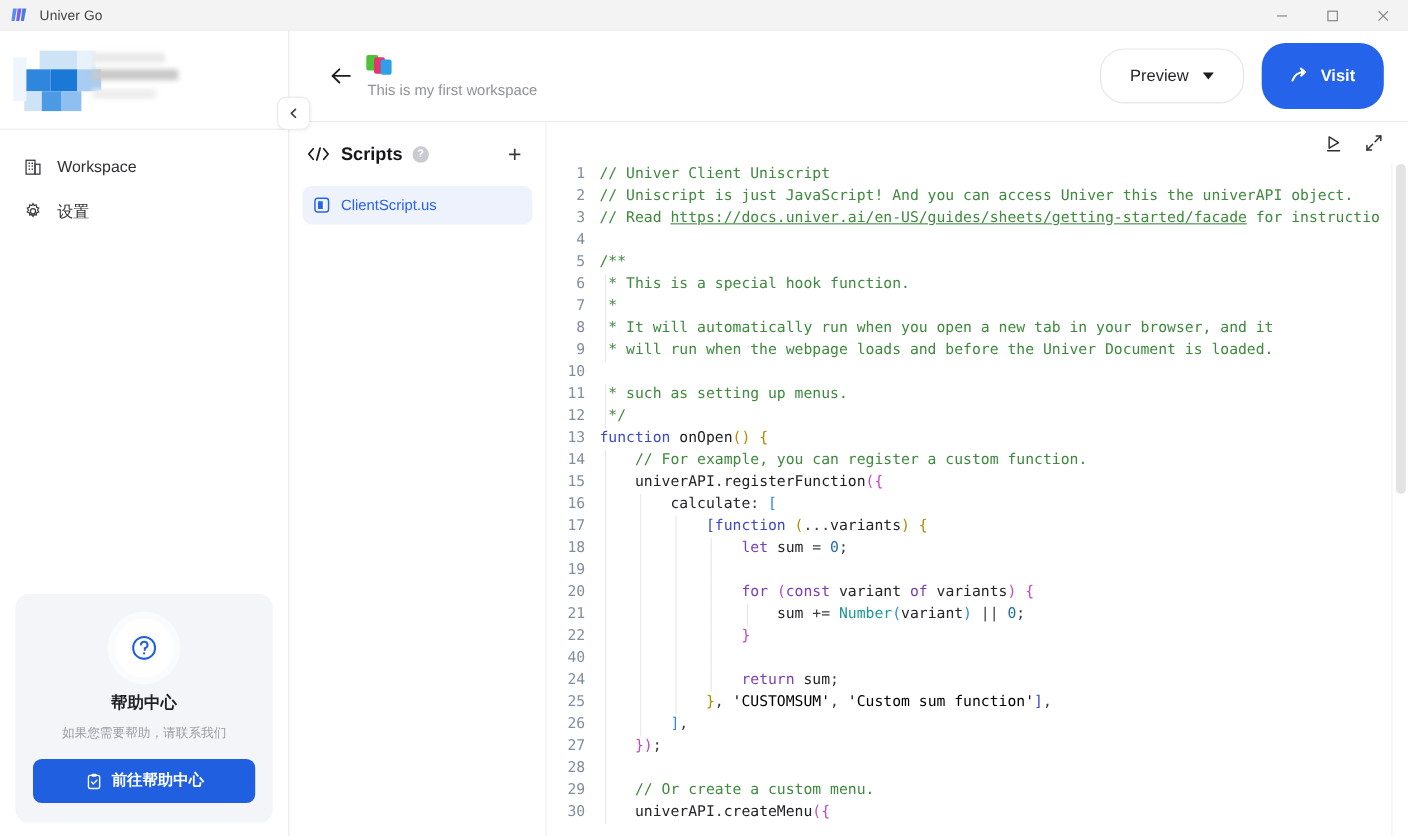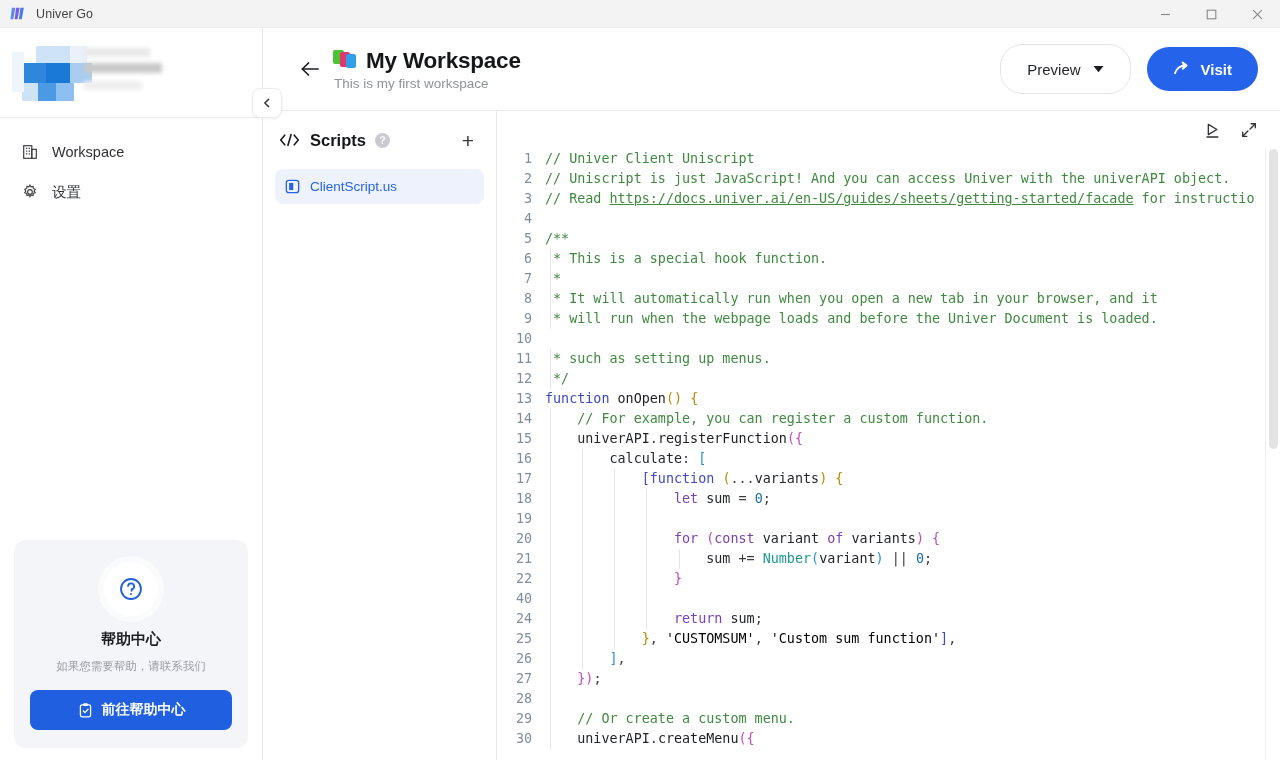--- a/index.html
+++ b/index.html
@@ -156,21 +156,21 @@
     height: 50px; padding: 0 26px;
     border-radius: 22px;
     border: 1px solid #e4e5e9;
     background: #fff;
     display: flex; align-items: center; gap: 12px;
     font-size: 15px; color: #26272b;
     cursor: pointer;
     font-family: "Liberation Sans", sans-serif;
   }
   .btn-visit {
-    height: 44px; padding: 0 26px;
+    height: 60px; padding: 0 26px;
     border-radius: 22px;
     border: none;
     background: #2563eb;
     color: #fff;
     display: flex; align-items: center; gap: 10px;
     font-size: 15px; font-weight: bold;
     cursor: pointer;
     font-family: "Liberation Sans", sans-serif;
   }
 
@@ -400,21 +400,20 @@
           </svg>
         </span>
       </div>
       <div class="ws-info">
         <div class="ws-title-row">
           <span class="ws-icon">
             <span class="sq" style="left:0;top:0;width:11px;height:14px;background:#4cc236;"></span>
             <span class="sq" style="left:7px;top:2px;width:10px;height:15px;background:#e2376e;"></span>
             <span class="sq" style="left:13px;top:4px;width:10px;height:14px;background:#2f9fe8;"></span>
           </span>
-          <span class="ws-title">My Workspace</span>
         </div>
         <div class="ws-sub">This is my first workspace</div>
       </div>
 
       <div class="top-actions">
         <button class="btn-preview">
           <span>Preview</span>
           <span style="display:flex">
             <svg width="11" height="8" viewBox="0 0 11 8">
                 <polygon points="0.5,1 10.5,1 5.5,7.2" fill="#1c1d20"></polygon>
@@ -474,21 +473,21 @@
               <polyline points="12.4,3 17,3 17,7.6"></polyline>
               <line x1="8.8" y1="11.2" x2="3" y2="17"></line>
               <polyline points="7.6,17 3,17 3,12.4"></polyline>
             </svg>
           </span>
         </div>
 
         <div class="code-area">
           <div class="code-rows" id="code-rows">
               <div class="crow"><span class="lnum">1</span><span class="ctext"><span class="cm">// Univer Client Uniscript</span></span></div>
-              <div class="crow"><span class="lnum">2</span><span class="ctext"><span class="cm">// Uniscript is just JavaScript! And you can access Univer with the univerAPI object.</span></span></div>
+              <div class="crow"><span class="lnum">2</span><span class="ctext"><span class="cm">// Uniscript is just JavaScript! And you can access Univer this the univerAPI object.</span></span></div>
               <div class="crow"><span class="lnum">3</span><span class="ctext"><span class="cm">// Read </span><span class="lnk">https://docs.univer.ai/en-US/guides/sheets/getting-started/facade</span><span class="cm"> for instructio</span></span></div>
               <div class="crow"><span class="lnum">4</span><span class="ctext"></span></div>
               <div class="crow"><span class="lnum">5</span><span class="ctext"><span class="cm">/**</span></span></div>
               <div class="crow"><span class="lnum">6</span><span class="ctext"><span class="ig" style="left: 4.83px;"></span><span class="cm"> * This is a special hook function.</span></span></div>
               <div class="crow"><span class="lnum">7</span><span class="ctext"><span class="ig" style="left: 4.83px;"></span><span class="cm"> *</span></span></div>
               <div class="crow"><span class="lnum">8</span><span class="ctext"><span class="ig" style="left: 4.83px;"></span><span class="cm"> * It will automatically run when you open a new tab in your browser, and it</span></span></div>
               <div class="crow"><span class="lnum">9</span><span class="ctext"><span class="ig" style="left: 4.83px;"></span><span class="cm"> * will run when the webpage loads and before the Univer Document is loaded.</span></span></div>
               <div class="crow"><span class="lnum">10</span></div>
               <div class="crow"><span class="lnum">11</span><span class="ctext"><span class="ig" style="left: 4.83px;"></span><span class="cm"> * such as setting up menus.</span></span></div>
               <div class="crow"><span class="lnum">12</span><span class="ctext"><span class="ig" style="left: 4.83px;"></span><span class="cm"> */</span></span></div>

